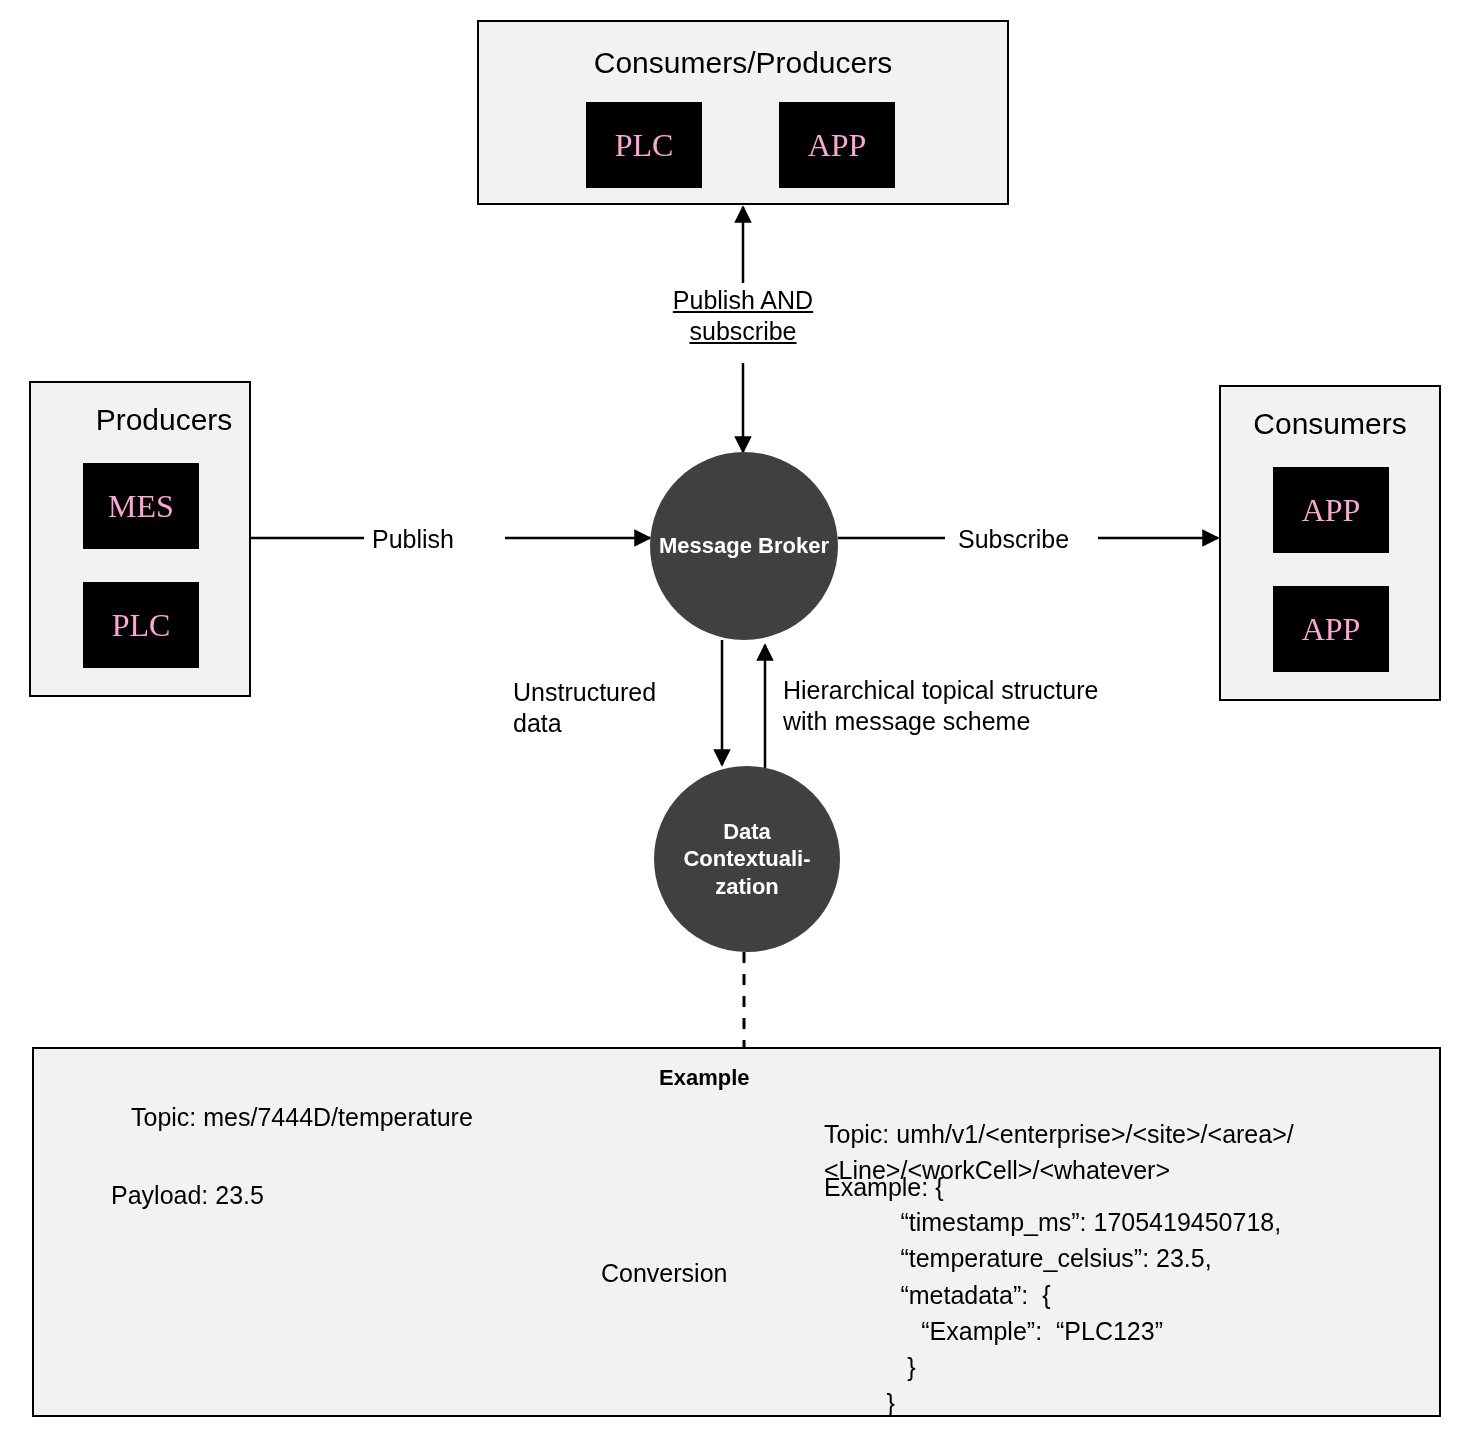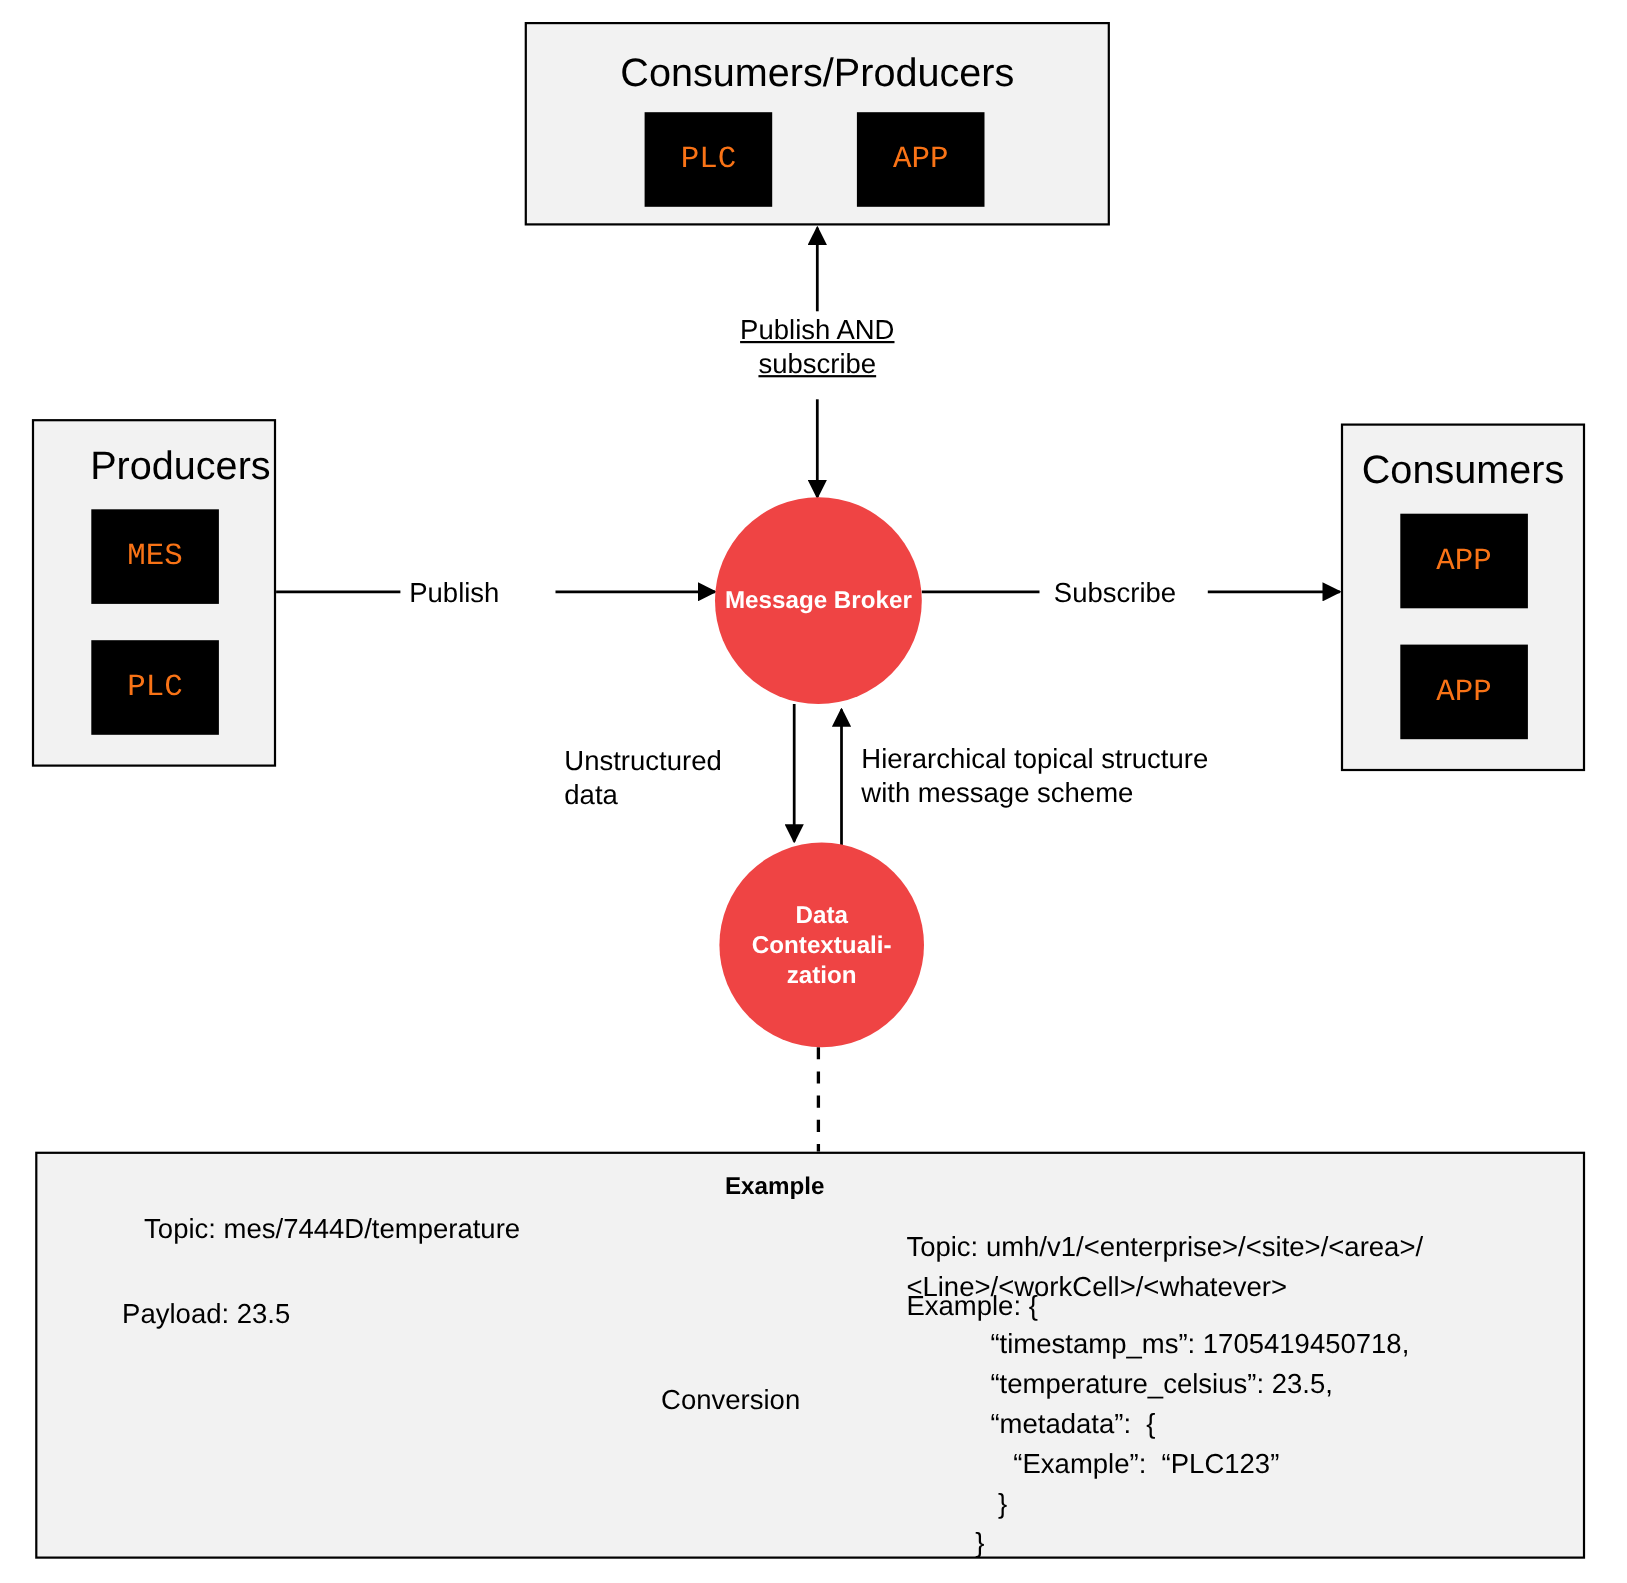--- a/index.html
+++ b/index.html
@@ -18,43 +18,43 @@
   
   .group-box {
     position: absolute;
     background: #f2f2f2;
     border: 2px solid #000000;
   }
   .group-title {
     position: absolute;
     left: 0; right: 0;
     text-align: center;
-    font-size: 36px;
+    font-size: 30px;
     line-height: 1.1;
     color: #000;
     white-space: nowrap;
   }
 
   
   .chip {
     position: absolute;
     background: #000000;
-    color: #f97316;
+    color: #f9a8d4;
     display: flex;
     align-items: center;
     justify-content: center;
-    font-size: 28px;
-    font-family: Liberation Mono, monospace;
+    font-size: 32px;
+    font-family: Liberation Serif, serif;
   }
 
   
   .circle {
     position: absolute;
     border-radius: 50%;
-    background: #ef4444;
+    background: #404040;
     color: #ffffff;
     display: flex;
     align-items: center;
     justify-content: center;
     text-align: center;
     font-weight: bold;
     font-size: 22px;
     line-height: 1.25;
     padding: 6px;
   }

